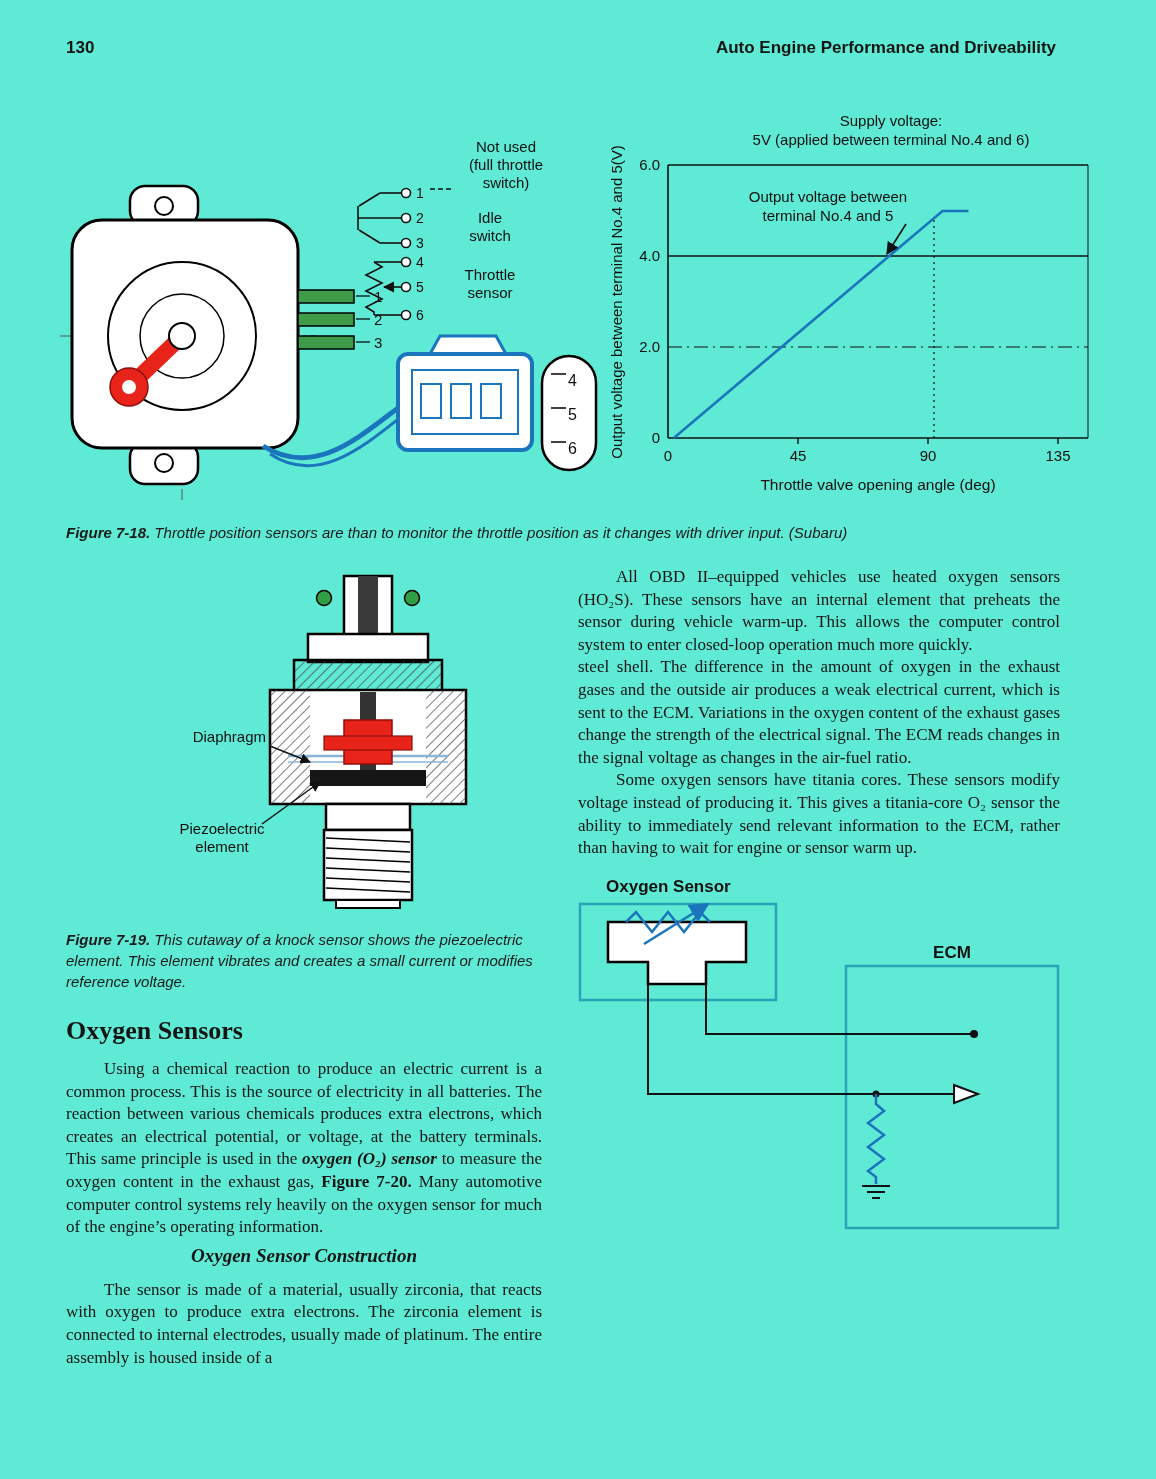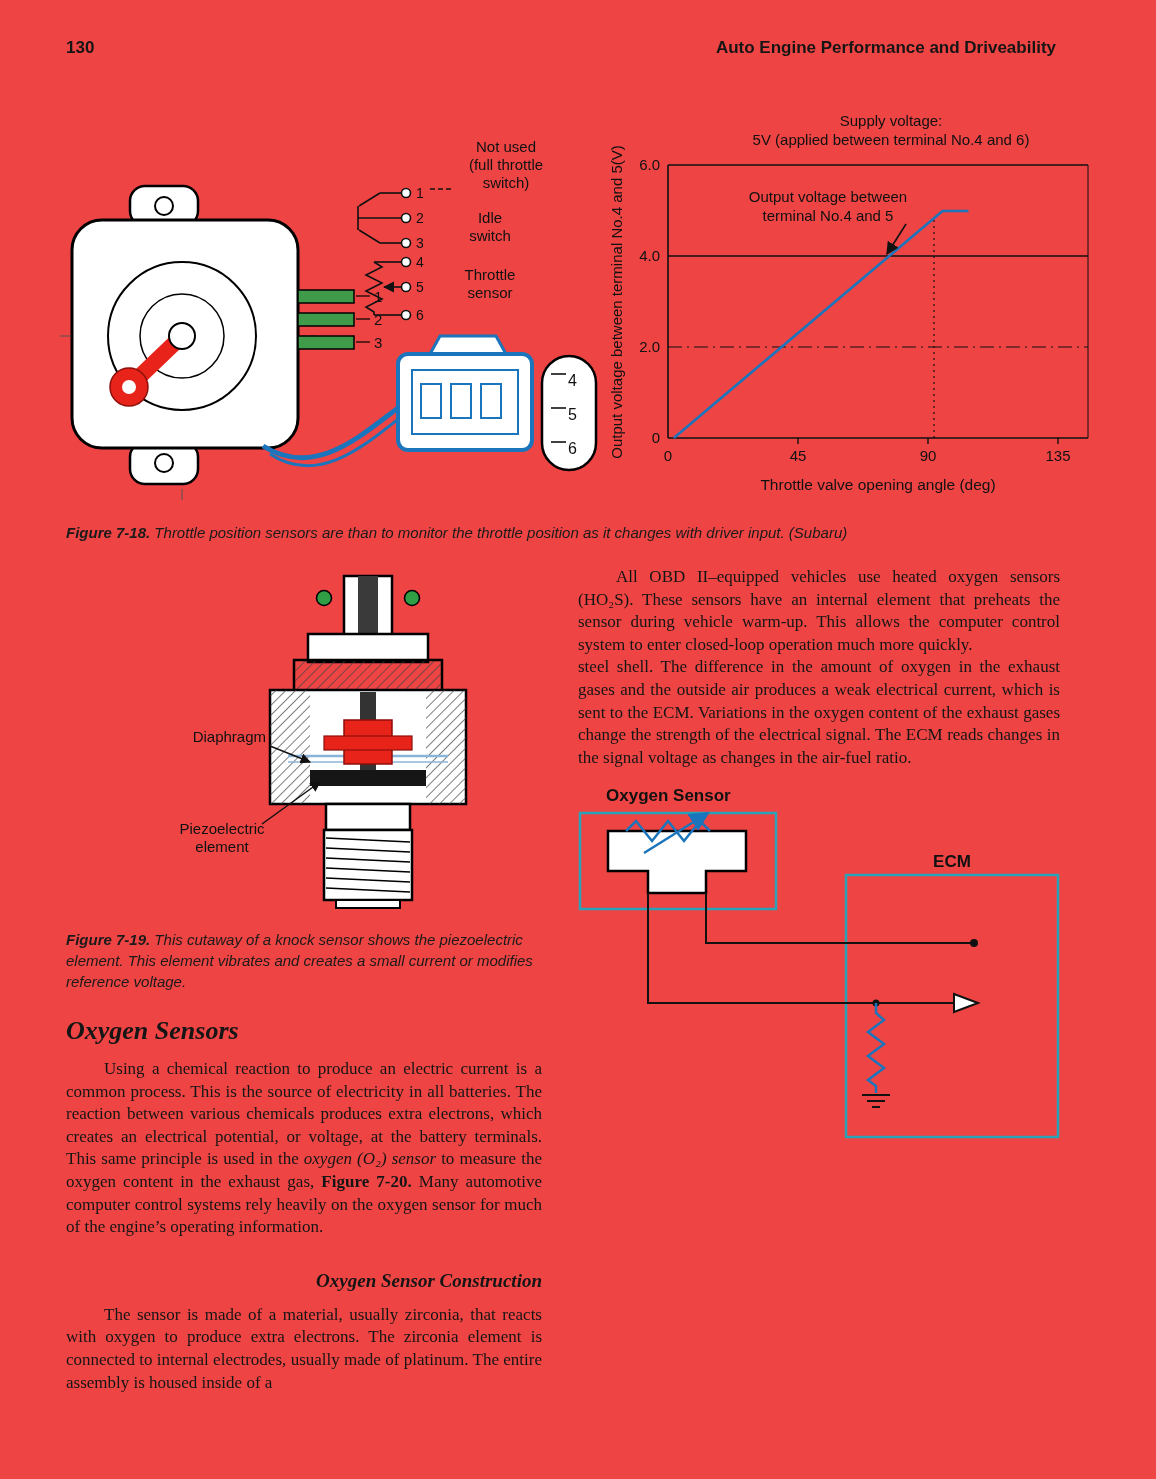--- a/index.html
+++ b/index.html
@@ -1,40 +1,40 @@
 <!DOCTYPE html>
 <html><head>
 <meta charset="utf-8">
 <style>
   * { margin:0; padding:0; box-sizing:border-box; }
   html,body { background:#ffffff; }
   .page {
-    position:relative; width:1156px; height:1479px; background:#ef4444;
+    position:relative; width:1156px; height:1479px; background:#5eead4;
     font-family:"Liberation Serif", serif; color:#151515; overflow:hidden;
   }
   .header {
     position:absolute; top:38px; left:66px; right:100px;
     display:flex; justify-content:space-between;
     font-family:"Liberation Sans", sans-serif; font-weight:bold; font-size:17px;
   }
   .fig18 { position:absolute; top:86px; left:58px; width:1048px; height:424px; display:flex; }
   .caption {
     font-family:"Liberation Sans", sans-serif; font-style:italic;
     font-size:15px; line-height:21px; color:#1a1a1a;
   }
   .caption b { font-weight:bold; }
   .caption-18 { position:absolute; top:522px; left:66px; width:1004px; }
   .col-left  { position:absolute; top:566px; left:66px;  width:476px; }
   .col-right { position:absolute; top:566px; left:578px; width:482px; }
   .body-text { font-size:17px; line-height:22.6px; text-align:justify; }
   .body-text + .body-text { margin-top:0; }
   .indent { text-indent:38px; }
-  h2.section { font-family:"Liberation Serif", serif; font-size:26px; font-weight:bold; margin:24px 0 12px;font-style:italic; }
-  h3.subsection { font-family:"Liberation Serif", serif; font-size:19px; font-weight:bold; font-style:italic; text-align:right; margin:31px 0 12px; }
-  .bi { font-weight:normal; font-style:italic; }
+  h2.section { font-family:"Liberation Serif", serif; font-size:26px; font-weight:bold; margin:24px 0 12px; }
+  h3.subsection { font-family:"Liberation Serif", serif; font-size:19px; font-weight:bold; font-style:italic; text-align:center; margin:6px 0 12px; }
+  .bi { font-weight:bold; font-style:italic; }
   .b  { font-weight:bold; }
   svg text { font-family:"Liberation Sans", sans-serif; fill:#111; }
   .fig19-wrap { margin:4px 0 10px 92px; }
   .cap19 { margin-top:0; }
   .fig20-wrap { margin-top:14px; }
   .cap20 { margin-top:8px; }
 </style>
 </head>
 <body>
 
@@ -245,20 +245,21 @@
     <p class="body-text indent"><span>Using a chemical reaction to produce an electric current is a common process. This is the source of electricity in all batteries. The reaction between various chemicals produces extra electrons, which creates an electrical potential, or voltage, at the battery terminals. This same principle is used in the </span><span class="bi">oxygen (O₂) sensor</span><span> to measure the oxygen content in the exhaust gas, </span><span class="b">Figure 7-20.</span><span> Many automotive computer control systems rely heavily on the oxygen sensor for much of the engine’s operating information.</span></p>
 
     <h3 class="subsection">Oxygen Sensor Construction</h3>
 
     <p class="body-text indent">The sensor is made of a material, usually zirconia, that reacts with oxygen to produce extra electrons. The zirconia element is connected to internal electrodes, usually made of platinum. The entire assembly is housed inside of a</p>
   </div>
 
   <div class="col-right">
     <p class="body-text indent">All OBD II–equipped vehicles use heated oxygen sensors (HO₂S). These sensors have an internal element that preheats the sensor during vehicle warm-up. This allows the computer control system to enter closed-loop operation much more quickly.</p>
     <p class="body-text">steel shell. The difference in the amount of oxygen in the exhaust gases and the outside air produces a weak electrical current, which is sent to the ECM. Variations in the oxygen content of the exhaust gases change the strength of the electrical signal. The ECM reads changes in the signal voltage as changes in the air-fuel ratio.</p>
+    <p class="body-text indent">Some oxygen sensors have titania cores. These sensors modify voltage instead of producing it. This gives a titania-core O₂ sensor the ability to immediately send relevant information to the ECM, rather than having to wait for engine or sensor warm up.</p>
 
     <div class="fig20-wrap">
       <svg width="482" height="362" viewBox="0 0 482 362">
         <defs>
           <marker id="arrB" viewBox="0 0 10 10" refX="9" refY="5" markerWidth="8" markerHeight="8" orient="auto-start-reverse">
             <path d="M0,0 L10,5 L0,10 Z" fill="#1b75bc"></path>
           </marker>
         </defs>
 
         <text x="28" y="18" font-size="17" font-weight="bold">Oxygen Sensor</text>

